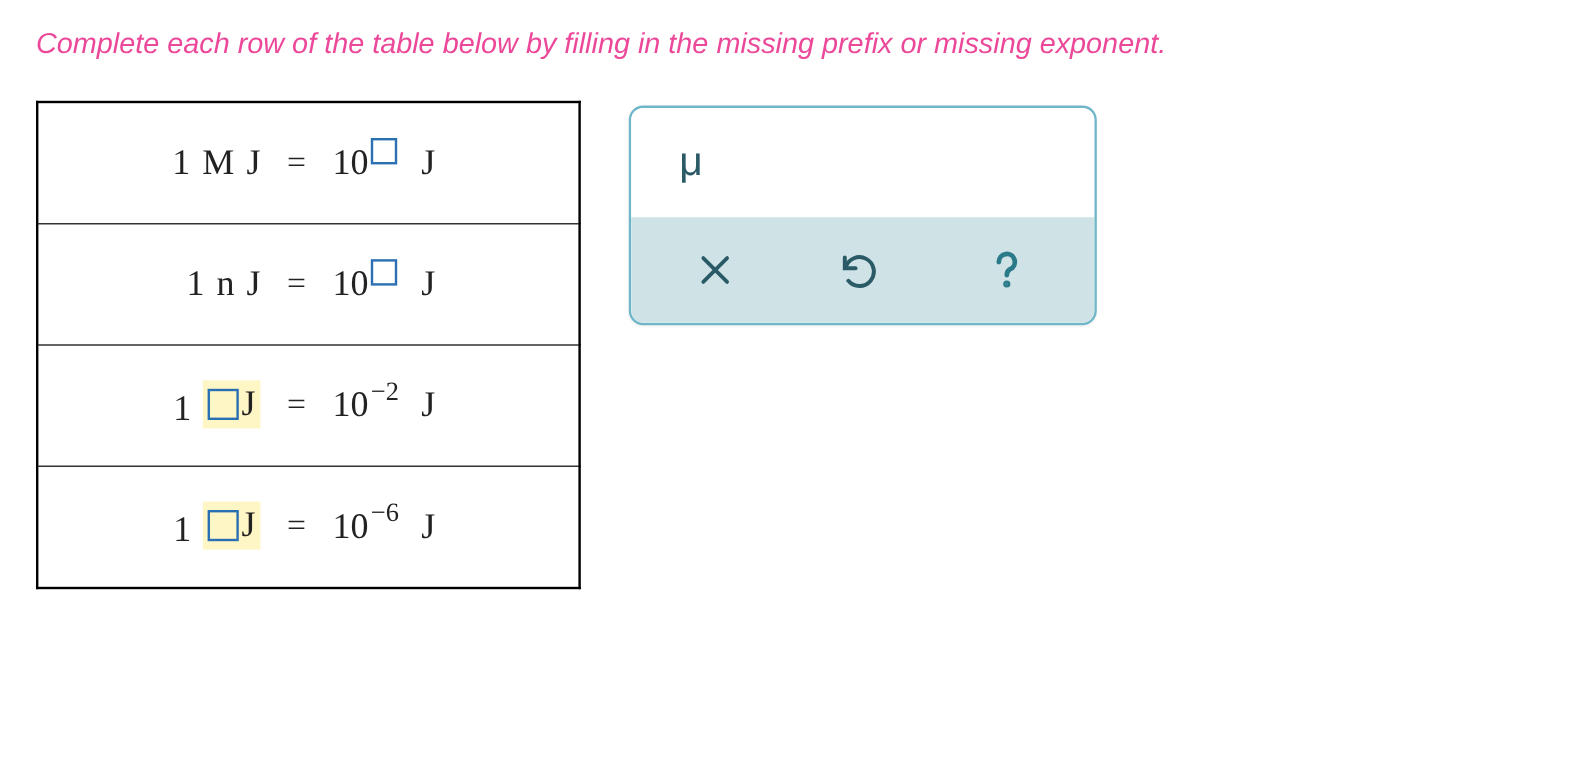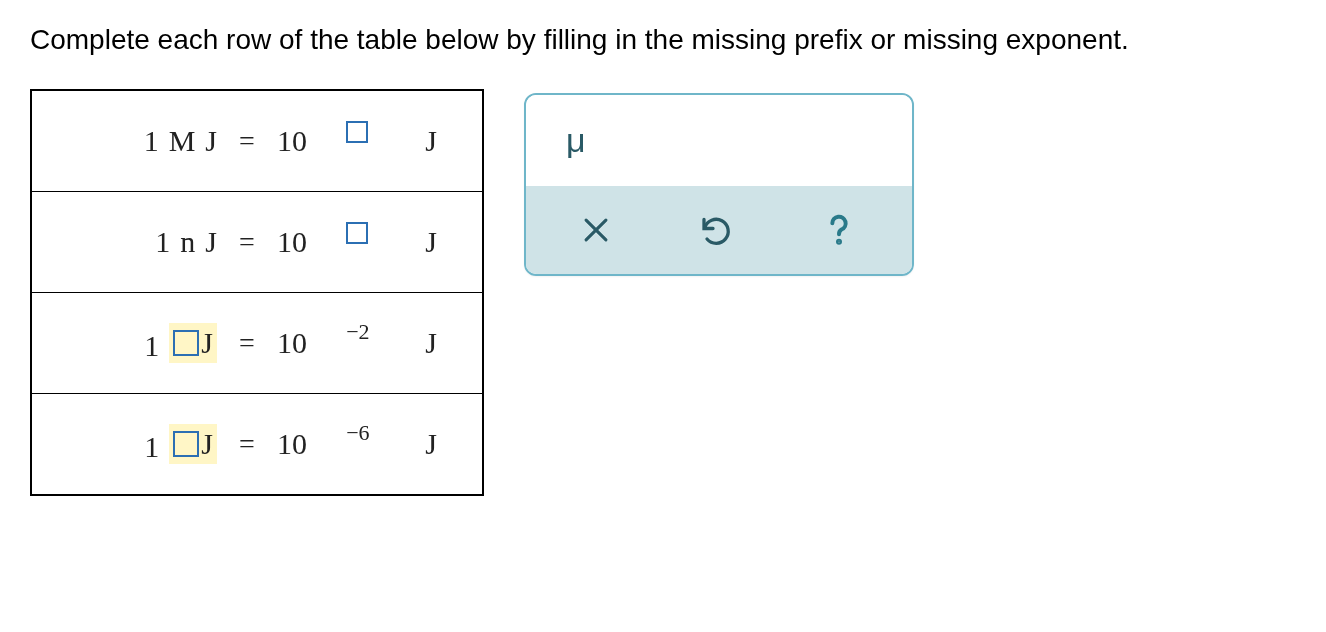--- a/index.html
+++ b/index.html
@@ -5,24 +5,25 @@
   * { box-sizing: border-box; }
   body {
     margin: 0;
     padding: 20px 30px;
     font-family: Arial, Helvetica, sans-serif;
     background: #fff;
     color: #222;
     width: 1326px;
   }
   .instruction {
-    font-size: 28px;
-    color: #000000;
+    font-size: 24px;
+    color: #ec4899;
     margin-bottom: 30px;
     line-height: 1.4;
+    font-style: italic;
   }
   .content-row {
     display: flex;
     align-items: flex-start;
     gap: 40px;
   }
   .eq-table {
     border: 2px solid #000;
     border-collapse: collapse;
   }
@@ -49,21 +50,21 @@
   .eq-sign {
     display: inline-block;
     width: 60px;
     text-align: center;
     font-family: "Times New Roman", Times, serif;
     font-size: 28px;
   }
   .rhs {
     display: inline-flex;
     align-items: baseline;
-    justify-content: space-between;
+    justify-content: flex-start;
     min-width: 160px;
     font-family: "Times New Roman", Times, serif;
     font-size: 30px;
   }
   .base { margin-right: 2px; }
   .sup-wrap {
     display: inline-block;
     position: relative;
     height: 0;
     vertical-align: baseline;

